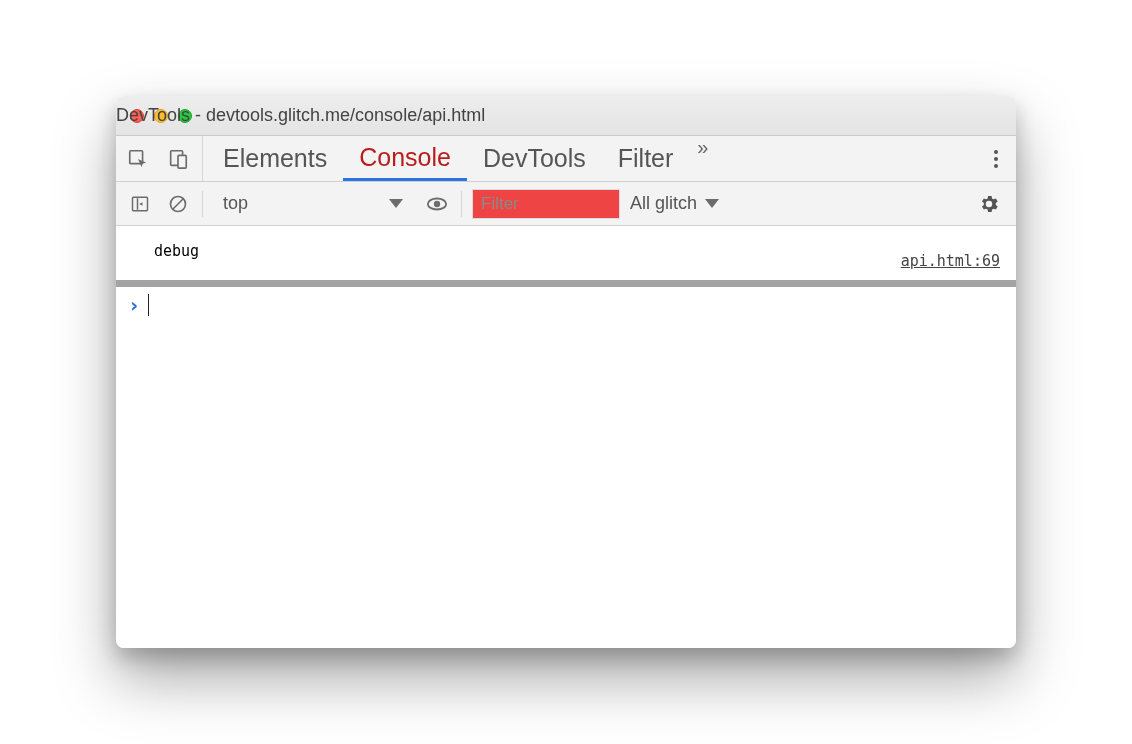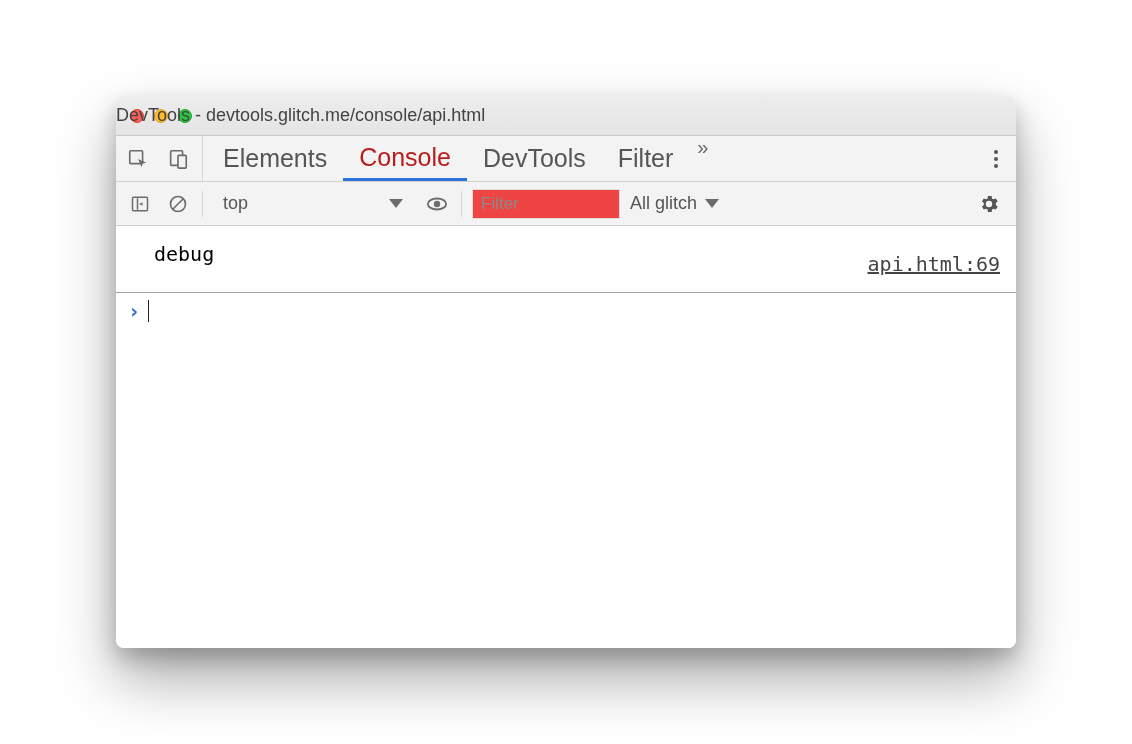--- a/index.html
+++ b/index.html
@@ -120,23 +120,23 @@
       font-family: inherit;
     }
     .filter::placeholder { color: #8a8a8a; }
     .levels { display:flex; align-items:center; gap: 8px; cursor: pointer; white-space: nowrap; }
     .gear { cursor: pointer; margin-left: auto; padding-right: 6px; }
     .content { flex:1; background: #fff; overflow:auto; font-family: Menlo, monospace; }
     .msg-row {
       display:flex;
       align-items:center;
       justify-content: space-between;
-      padding: 6px 16px 16px 38px;
-      font-size: 20px;
-      border-bottom: 1px solid #a3a3a3;
+      padding: 6px 16px 10px 38px;
+      font-size: 15px;
+      border-bottom: 7px solid #a3a3a3;
     }
     .src-link { text-decoration: underline; color: #444; cursor: pointer; margin-top: 20px; }
     .prompt-row {
       display:flex; align-items:center;
       padding: 6px 10px;
       font-size: 18px;
       gap: 8px;
     }
     .prompt-chev { color:#2b6cd9; font-weight:bold; font-size: 20px; margin-left: 2px;}
     .cursor-caret {

